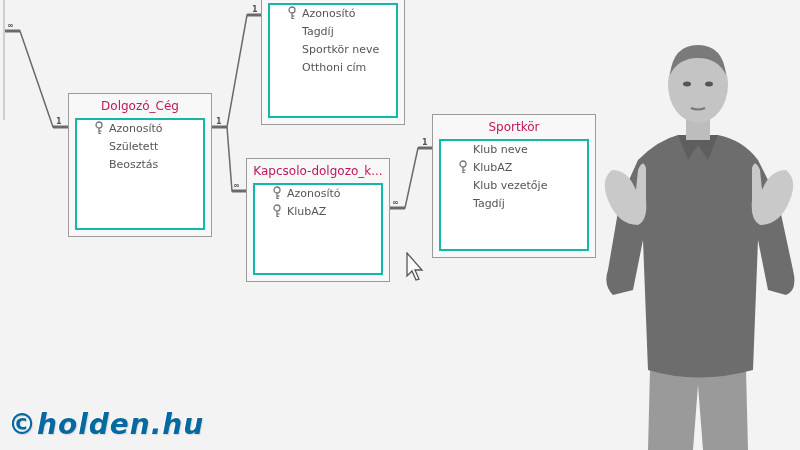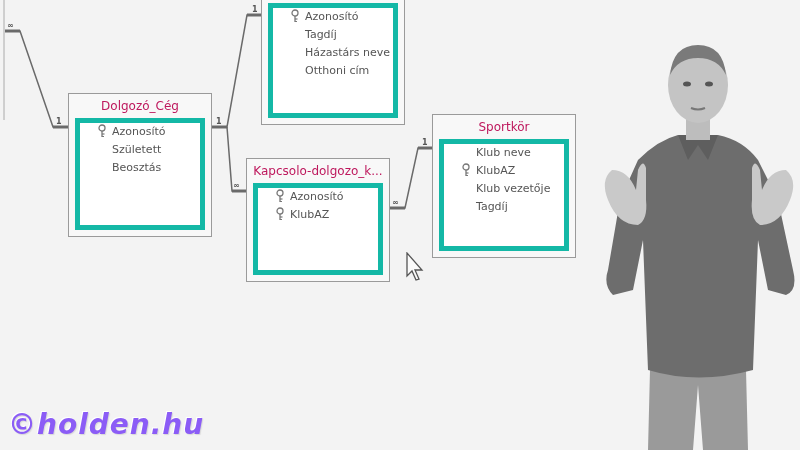--- a/index.html
+++ b/index.html
@@ -12,32 +12,32 @@
   .tbl {
     position:absolute; background:#f8f8f8; border:1px solid #9a9a9a;
     box-sizing:border-box;
   }
   .tbl-title {
     position:absolute; left:0; right:0; top:5px; text-align:center;
     font-size:12px; color:#be185d; white-space:nowrap; overflow:hidden;
   }
   .tbl-list {
     position:absolute; left:6px; right:6px; top:24px; bottom:6px;
-    background:#fff; border:5px solid #14b8a6; box-sizing:border-box;
+    background:#fff; border:2px solid #14b8a6; box-sizing:border-box;
   }
   .field {
     position:relative; height:18px; line-height:18px; font-size:11px;
     color:#555; padding-left:32px; white-space:nowrap;
   }
   .key {
     position:absolute; left:18px; top:1px; width:8px; height:14px;
   }
   .watermark {
     position:absolute; left:8px; top:408px; font-size:28px; font-style:italic;
-    font-weight:bold; color:#8b5cf6; letter-spacing:1px;
+    font-weight:bold; color:#0369a1; letter-spacing:1px;
     text-shadow: 1px 1px 1px #d8d8d8, -1px -1px 0 #ffffff;
     font-family:"DejaVu Sans", sans-serif;
   }
   .presenter { position:absolute; left:598px; top:40px; width:202px; height:410px; }
   .cursor { position:absolute; left:405px; top:252px; width:22px; height:30px; }
 </style>
 </head>
 <body>
 
 <svg class="canvas" viewBox="0 0 800 450">
@@ -73,21 +73,21 @@
 
 <div class="tbl" style="left:261px; top:-20px; width:144px; height:145px;">
   <div class="tbl-list" style="top:22px;">
     <div class="field"><span class="key"><svg width="8" height="14" viewBox="0 0 8 14">
             <circle cx="4" cy="4" r="3" fill="none" stroke="#777" stroke-width="1.3"></circle>
             <line x1="4" y1="7" x2="4" y2="13" stroke="#777" stroke-width="1.3"></line>
             <line x1="4" y1="10" x2="6.5" y2="10" stroke="#777" stroke-width="1.2"></line>
             <line x1="4" y1="12.5" x2="6" y2="12.5" stroke="#777" stroke-width="1.2"></line>
           </svg></span><span>Azonosító</span></div>
     <div class="field"><span>Tagdíj</span></div>
-    <div class="field"><span>Házastárs neve</span></div>
+    <div class="field"><span>Sportkör neve</span></div>
     <div class="field"><span>Otthoni cím</span></div>
   </div>
 </div>
 
 <div class="tbl" style="left:68px; top:93px; width:144px; height:144px;">
   <div class="tbl-title">Dolgozó_Cég</div>
   <div class="tbl-list">
     <div class="field"><span class="key"><svg width="8" height="14" viewBox="0 0 8 14">
             <circle cx="4" cy="4" r="3" fill="none" stroke="#777" stroke-width="1.3"></circle>
             <line x1="4" y1="7" x2="4" y2="13" stroke="#777" stroke-width="1.3"></line>
@@ -110,21 +110,21 @@
           </svg></span><span>Azonosító</span></div>
     <div class="field"><span class="key"><svg width="8" height="14" viewBox="0 0 8 14">
             <circle cx="4" cy="4" r="3" fill="none" stroke="#777" stroke-width="1.3"></circle>
             <line x1="4" y1="7" x2="4" y2="13" stroke="#777" stroke-width="1.3"></line>
             <line x1="4" y1="10" x2="6.5" y2="10" stroke="#777" stroke-width="1.2"></line>
             <line x1="4" y1="12.5" x2="6" y2="12.5" stroke="#777" stroke-width="1.2"></line>
           </svg></span><span>KlubAZ</span></div>
   </div>
 </div>
 
-<div class="tbl" style="left:432px; top:114px; width:144px; height:144px;">
+<div class="tbl" style="left:432px; top:114px; width:164px; height:144px;">
   <div class="tbl-title">Sportkör</div>
   <div class="tbl-list">
     <div class="field"><span>Klub neve</span></div>
     <div class="field"><span class="key"><svg width="8" height="14" viewBox="0 0 8 14">
             <circle cx="4" cy="4" r="3" fill="none" stroke="#777" stroke-width="1.3"></circle>
             <line x1="4" y1="7" x2="4" y2="13" stroke="#777" stroke-width="1.3"></line>
             <line x1="4" y1="10" x2="6.5" y2="10" stroke="#777" stroke-width="1.2"></line>
             <line x1="4" y1="12.5" x2="6" y2="12.5" stroke="#777" stroke-width="1.2"></line>
           </svg></span><span>KlubAZ</span></div>
     <div class="field"><span>Klub vezetője</span></div>

